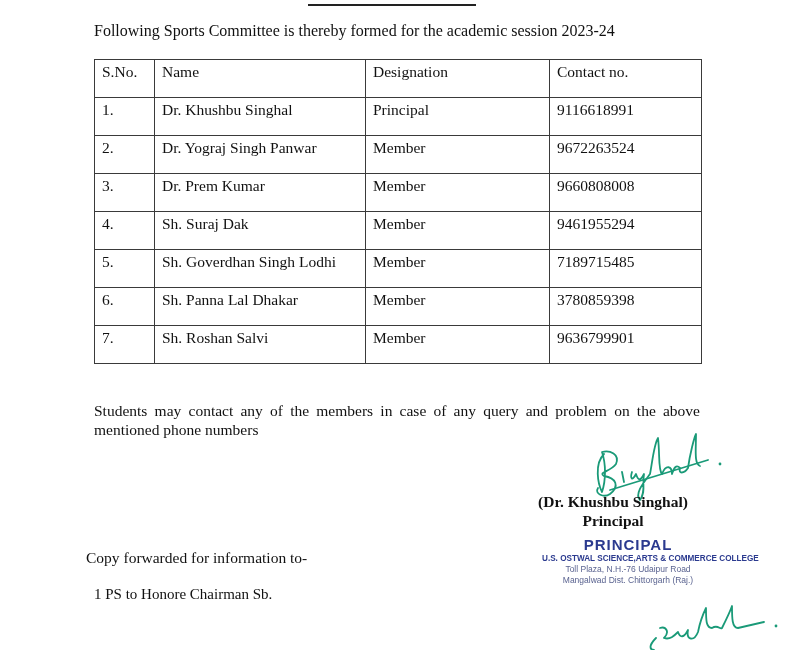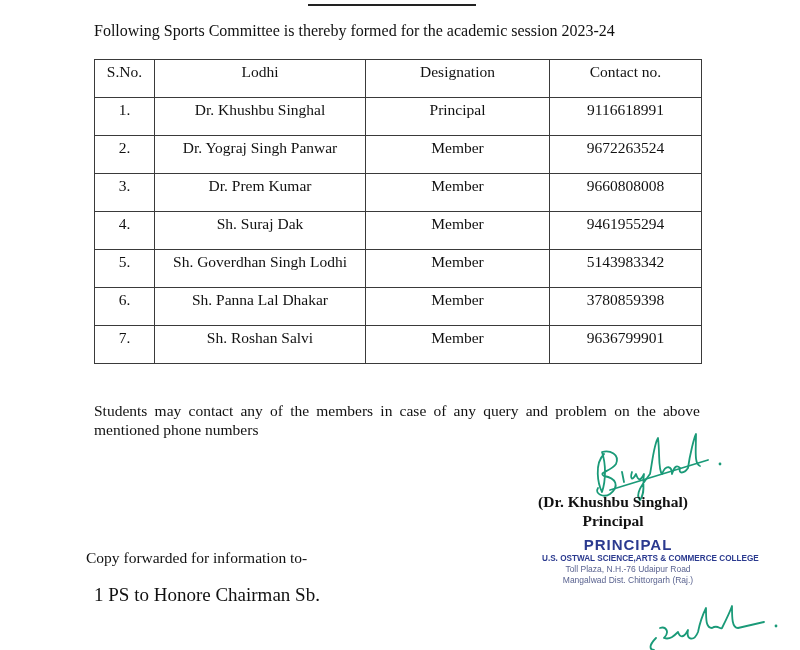--- a/index.html
+++ b/index.html
@@ -16,21 +16,21 @@
       text-align: center; margin-top: -4px; color: #222;
     }
     .intro {
       position: absolute; left: 94px; top: 22px; font-size: 16px; white-space: nowrap;
     }
     table.committee {
       position: absolute; left: 94px; top: 59px; border-collapse: collapse;
       font-size: 15.5px;
     }
     table.committee td, table.committee th {
-      border: 1.3px solid #3a3a3a; vertical-align: top; text-align: center;
+      border: 1.3px solid #3a3a3a; vertical-align: top; text-align: left;
       font-weight: normal; padding: 3px 7px 0 7px; height: 34px;
     }
     table.committee th { height: 34px; }
     .c1 { width: 45px; } .c2 { width: 196px; } .c3 { width: 169px; } .c4 { width: 137px; }
     .note {
       position: absolute; left: 94px; top: 401px; width: 606px; font-size: 15.5px;
       line-height: 19px; text-align: justify;
     }
     .sig-block {
       position: absolute; left: 528px; top: 492px; width: 170px; text-align: center;
@@ -39,37 +39,37 @@
     .sig-svg { position: absolute; left: 580px; top: 424px; width: 180px; height: 80px; }
     .sig-svg2 { position: absolute; left: 640px; top: 598px; width: 160px; height: 52px; }
     .stamp {
       position: absolute; left: 528px; top: 537px; width: 200px; text-align: center;
       color: #2b3a8f; font-family: "Liberation Sans", sans-serif;
     }
     .stamp .s1 { font-size: 15px; font-weight: bold; letter-spacing: 1px; line-height: 15px; }
     .stamp .s2 { font-size: 9.5px; font-weight: bold; line-height: 12px; white-space: nowrap; transform: scaleX(0.86); }
     .stamp .s3, .stamp .s4 { font-size: 8.5px; line-height: 11px; color: #5a6390; }
     .copy-title { position: absolute; left: 86px; top: 549px; font-size: 15.5px; }
-    .copy-list { position: absolute; left: 94px; top: 585px; font-size: 19px; line-height: 19px; text-align: center; }
+    .copy-list { position: absolute; left: 94px; top: 585px; font-size: 15px; line-height: 19px; text-align: center; }
     .copy-list div { white-space: nowrap; }
   </style>
 </head>
 <body>
 
 <div class="heading-cut">
   <span>SPORTS COMMITTEE</span>
 </div>
 
 <div class="intro">Following Sports Committee is thereby formed for the academic session 2023-24</div>
 
 <table class="committee">
   <thead>
     <tr>
       <th class="c1">S.No.</th>
-      <th class="c2">Lodhi</th>
+      <th class="c2">Name</th>
       <th class="c3">Designation</th>
       <th class="c4">Contact no.</th>
     </tr>
   </thead>
   <tbody>
     <tr>
       <td>1.</td>
       <td>Dr. Khushbu Singhal</td>
       <td>Principal</td>
       <td>9116618991</td>
@@ -89,21 +89,21 @@
     <tr>
       <td>4.</td>
       <td>Sh. Suraj Dak</td>
       <td>Member</td>
       <td>9461955294</td>
     </tr>
     <tr>
       <td>5.</td>
       <td>Sh. Goverdhan Singh Lodhi</td>
       <td>Member</td>
-      <td>5143983342</td>
+      <td>7189715485</td>
     </tr>
     <tr>
       <td>6.</td>
       <td>Sh. Panna Lal Dhakar</td>
       <td>Member</td>
       <td>3780859398</td>
     </tr>
     <tr>
       <td>7.</td>
       <td>Sh. Roshan Salvi</td>

